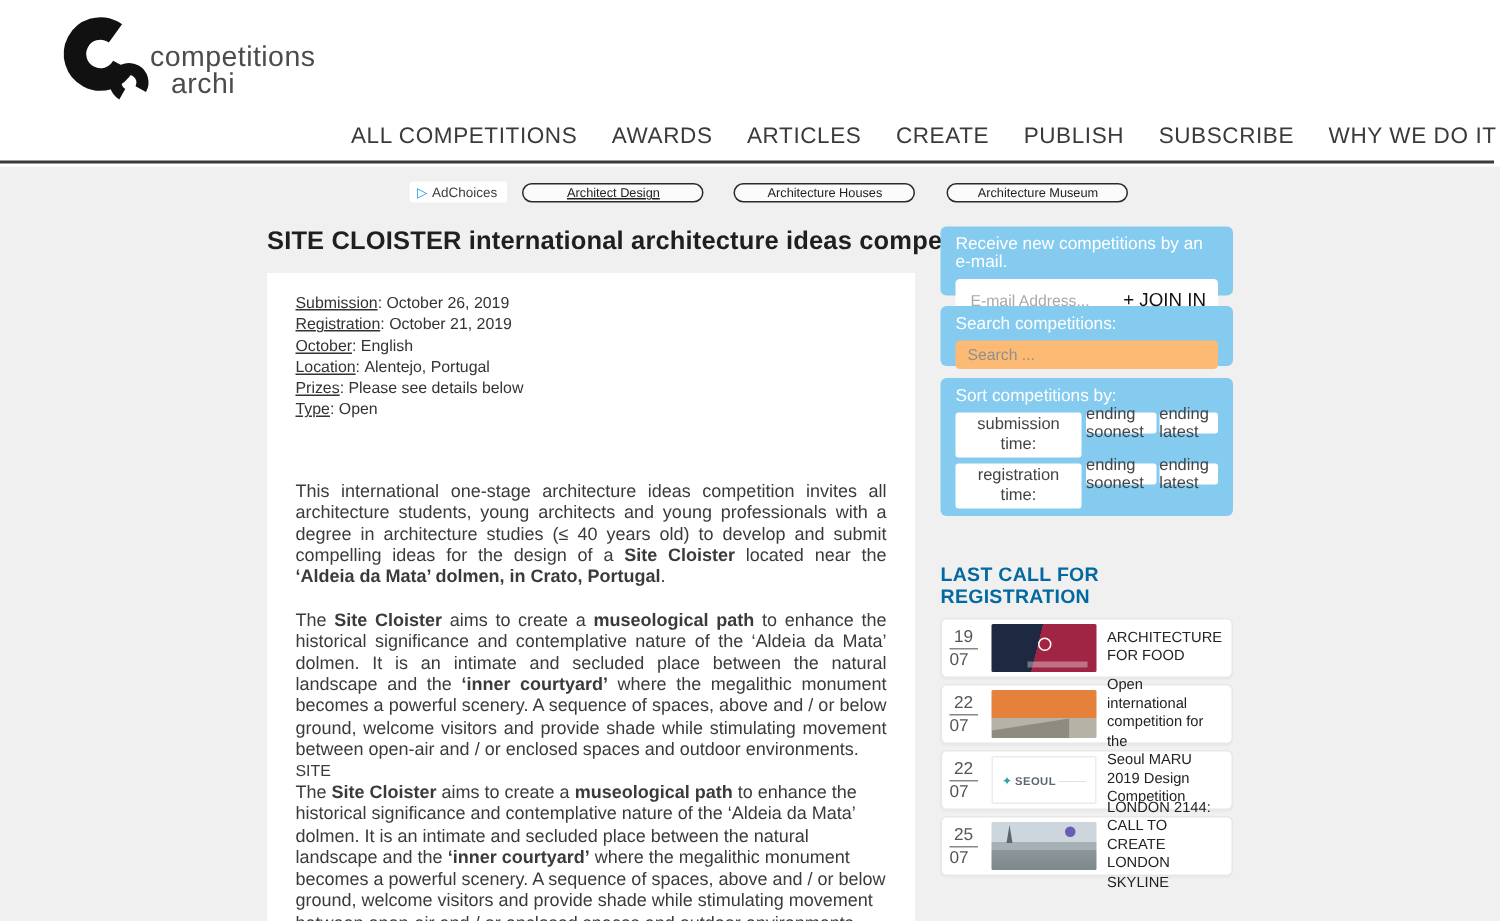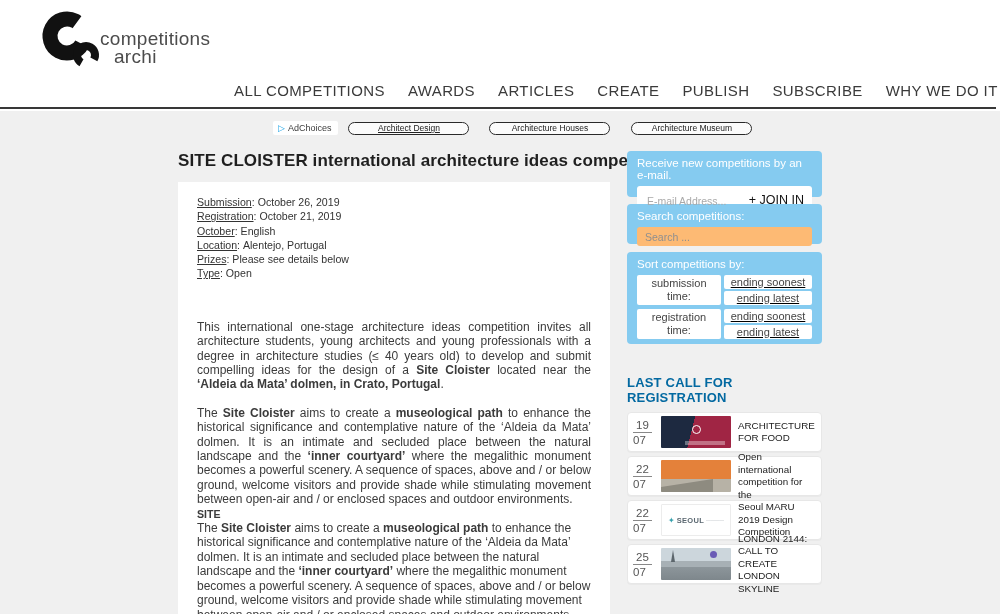--- a/index.html
+++ b/index.html
@@ -31,39 +31,39 @@
   .article-card { position:absolute; top:71px; left:178px; width:432px; height:560px; background:#fff; padding:13px 19px; }
   .details { margin-bottom:39px; }
   .detail-row { font-size:10.6px; line-height:14.3px; color:#333; }
   .dl { text-decoration:underline; }
   .dl::after { content:": "; display:inline-block; white-space:pre; text-decoration:none; }
   .p { font-size:12px; line-height:14.4px; color:#3b3b3b; text-align:justify; }
   .p.gap { margin-bottom:14px; }
   .p.left { text-align:left; }
   .b { font-weight:bold; }
   .inline-h { font-size:10.6px; line-height:14.4px; color:#3b3b3b; }
-  .inline-h.bold { font-weight:bold; }
+  .inline-h.bold { font-weight:normal; }
 
   
   .sidebar { position:absolute; top:40px; left:627px; width:195px; }
   .blue-box { background:#85cbf0; border-radius:4px; padding:6px 10px; }
   .blue-box .bb-label { color:#fff; font-size:11.5px; margin-bottom:5px; }
   .email-box { height:46px; margin-bottom:7px; }
   .email-bar { background:#fff; border-radius:3px; height:21px; display:flex; align-items:flex-end; justify-content:space-between; }
   .email-bar input { border:none; outline:none; background:transparent; font-family:"Liberation Sans",sans-serif; font-size:10.5px; color:#666; padding-left:10px; width:100px; }
   .email-bar input::placeholder { color:#a9a9a9; }
   .join-btn { font-size:12.5px; color:#111; padding-right:8px; cursor:pointer; white-space:nowrap; }
   .search-box { height:40px; margin-bottom:8px; }
   .search-bar { background:#fdba74; border-radius:3px; height:19px; display:flex; align-items:center; }
   .search-bar input { border:none; outline:none; background:transparent; font-family:"Liberation Sans",sans-serif; font-size:10.5px; color:#666; padding-left:8px; width:160px; }
   .search-bar input::placeholder { color:#8f8f8f; }
   .sort-box { height:92px; }
   .sort-row { display:flex; gap:3px; margin-bottom:4px; }
   .sort-label { width:84px; height:30px; background:#fff; border-radius:2px; display:flex; flex-direction:column; align-items:center; justify-content:center; font-size:11px; color:#444; line-height:13px; }
-  .sort-opts { display:flex; flex-direction:column; gap:2px; flex:1;text-decoration:underline; }
+  .sort-opts { display:flex; flex-direction:row; gap:2px; flex:1; }
   .sort-opt { height:14px; background:#fff; border-radius:2px; font-size:11px; color:#444; display:flex; align-items:center; justify-content:center; cursor:pointer; }
 
   .lastcall-title { margin-top:31px; margin-bottom:7px; font-size:13px; font-weight:600; color:#0369a1; letter-spacing:0.2px; }
   .comp-item { background:#fff; border:1px solid #e7e7e7; border-radius:4px; height:40px; margin-bottom:4px; display:flex; align-items:center; padding:3px 5px; cursor:pointer; box-shadow:0 1px 1px rgba(0,0,0,0.03); }
   .date { width:24px; text-align:left; font-size:11.5px; color:#555; flex:0 0 auto; }
   .date .day { border-bottom:1px solid #888; display:inline-block; padding:0 3px 1px; }
   .date .mon { display:block; padding-top:1px; }
   .thumb { width:70px; height:32px; margin-left:4px; margin-right:7px; flex:0 0 auto; position:relative; overflow:hidden; border-radius:1px; }
   .comp-title { font-size:9.8px; line-height:12.5px; color:#222; }
 

